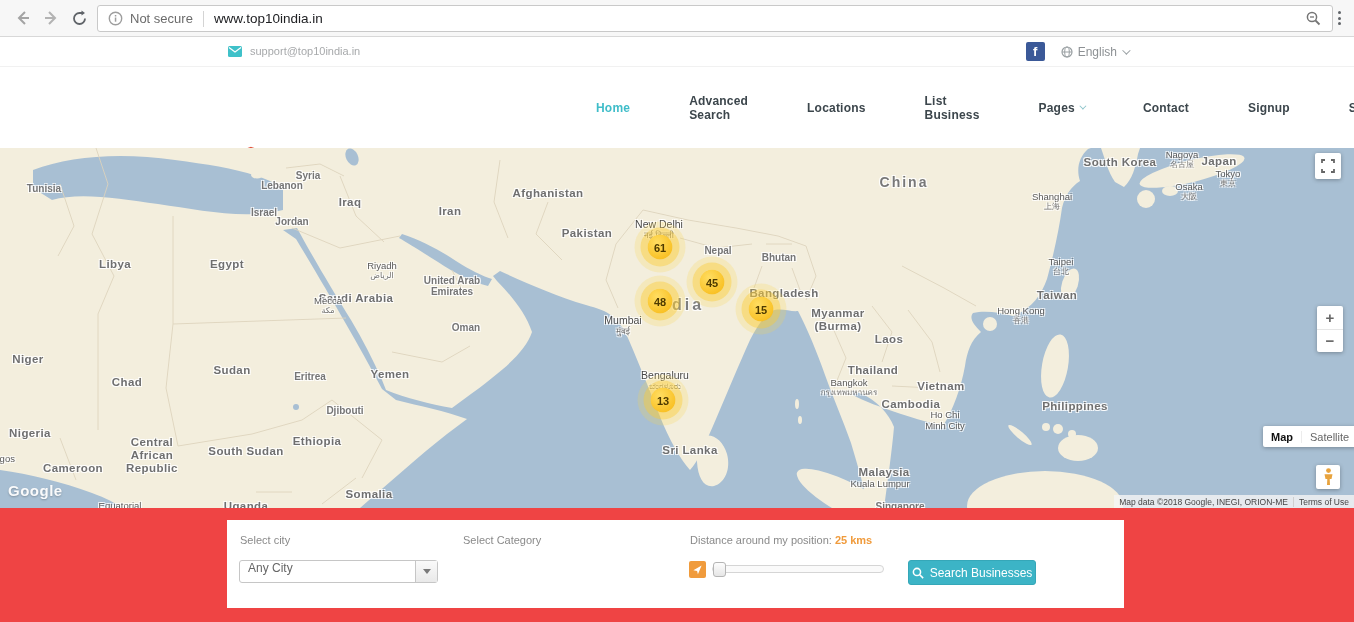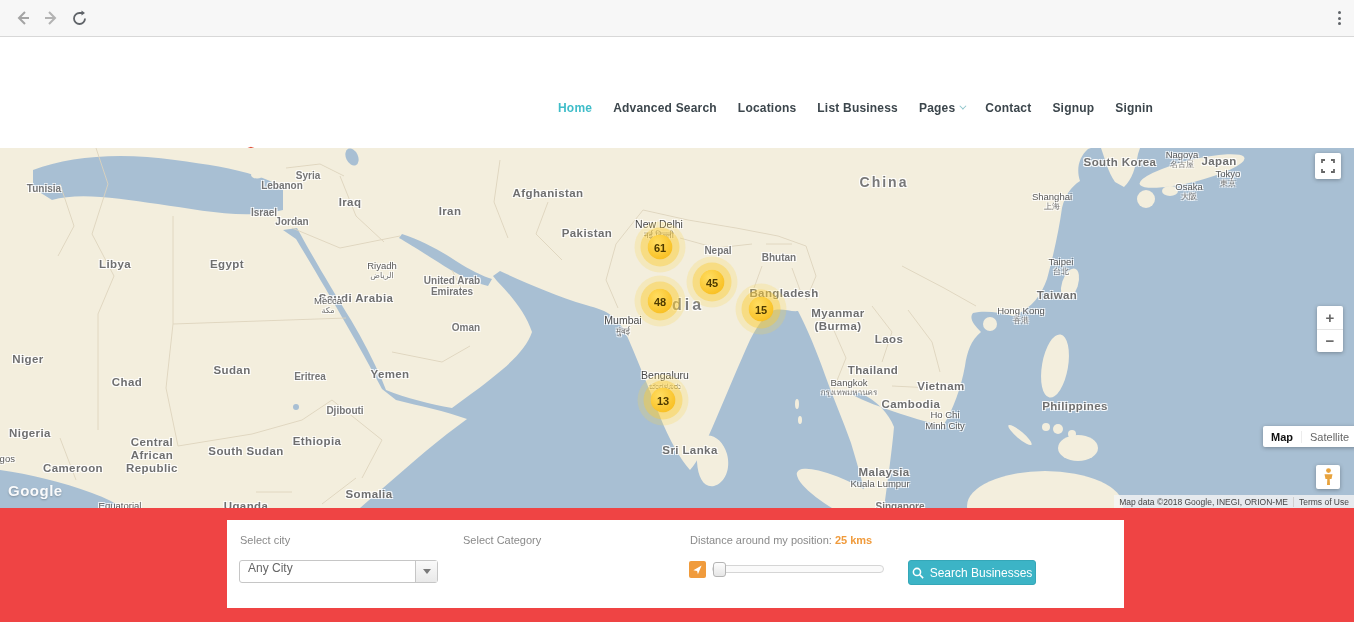--- a/index.html
+++ b/index.html
@@ -25,21 +25,21 @@
   .tb-right { position:absolute; right:226px; top:4px; display:flex; align-items:center; gap:16px; }
   .fb { width:19px; height:19px; background:#3b5998; border-radius:2px; color:#fff; font-size:13px; font-weight:bold; display:flex; align-items:center; justify-content:center; cursor:pointer; }
   .lang { display:flex; align-items:center; gap:5px; cursor:pointer; }
   .lang span { font-size:12px; color:#8d9194; }
   .chev { width:6px; height:6px; border-right:1.5px solid #9aa0a3; border-bottom:1.5px solid #9aa0a3; transform:rotate(45deg) translateY(-2px); display:inline-block; }
 
   
   .header { position:absolute; left:0; top:67px; width:1354px; height:81px; background:#fff; }
   .logo { position:absolute; left:224px; top:79px; cursor:pointer; }
   .mainnav { position:absolute; left:558px; top:0; height:81px; display:flex; align-items:center; gap:21px; }
-  .nav-item { font-size:12px; font-weight:bold; color:#3c464c; letter-spacing:.2px; cursor:pointer; text-decoration:none; display:flex; align-items:center; gap:4px; }
+  .nav-item { font-size:12px; font-weight:bold; color:#3c464c; letter-spacing:.2px; cursor:pointer; text-decoration:none; display:flex; align-items:center; gap:4px;margin-left:38px; }
   .nav-item.active { color:#3fbdc9; }
   .nav-item .chev { border-color:#8bc4ca; width:5px; height:5px; }
 
   
   .map { position:absolute; left:0; top:148px; width:1354px; height:360px; background:#a8bfd3; overflow:hidden; }
   .map svg.geo { position:absolute; left:0; top:0; }
   .mlbl { position:absolute; transform:translate(-50%,-50%); text-align:center; white-space:pre-line; line-height:1.12;
           text-shadow:-1px -1px 0 rgba(255,255,255,.85),1px -1px 0 rgba(255,255,255,.85),-1px 1px 0 rgba(255,255,255,.85),1px 1px 0 rgba(255,255,255,.85); pointer-events:none; }
   .mlbl .sub { font-weight:normal; }
   .cx { font-size:16px; font-weight:bold; color:#7e7e7e; letter-spacing:3px; }
@@ -99,27 +99,67 @@
           <path d="M7 3 L13 9 L7 15" stroke="#b3b3b3" stroke-width="2" fill="none"></path>
           <path d="M3 9 H13" stroke="#b3b3b3" stroke-width="2"></path>
         </svg>
     </div>
     <div class="nav-ico" style="left:68px">
       <svg width="17" height="17" viewBox="0 0 17 17">
           <path d="M14 8.5 A5.5 5.5 0 1 1 8.5 3 L11.5 3" stroke="#5f6368" stroke-width="1.8" fill="none"></path>
           <path d="M10.5 0.5 L14 3 L10.5 5.5 Z" fill="#5f6368"></path>
         </svg>
     </div>
+    <div class="omnibox">
+      <svg width="15" height="15" viewBox="0 0 15 15">
+          <circle cx="7.5" cy="7.5" r="6.2" stroke="#9e9e9e" stroke-width="1.4" fill="none"></circle>
+          <rect x="6.8" y="6.5" width="1.5" height="4.2" fill="#9e9e9e"></rect>
+          <rect x="6.8" y="4" width="1.5" height="1.5" fill="#9e9e9e"></rect>
+        </svg>
+      <span class="omni-sec">Not secure</span>
+      <span class="omni-div"></span>
+      <span class="omni-url">www.top10india.in</span>
+      <span class="omni-zoom">
+        <svg width="17" height="17" viewBox="0 0 17 17">
+            <circle cx="7" cy="7" r="4.6" stroke="#757575" stroke-width="1.5" fill="none"></circle>
+            <line x1="10.5" y1="10.5" x2="14.5" y2="14.5" stroke="#757575" stroke-width="1.8"></line>
+            <line x1="5" y1="7" x2="9" y2="7" stroke="#757575" stroke-width="1.3"></line>
+          </svg>
+      </span>
+    </div>
     <div class="dots">
         <i></i>
         <i></i>
         <i></i>
       </div>
   </div>
 
+  <div class="topbar">
+    <div class="tb-mail">
+      <svg width="14" height="11" viewBox="0 0 14 11">
+          <rect width="14" height="11" rx="1.5" fill="#3fc1c9"></rect>
+          <path d="M1 1.5 L7 6 L13 1.5" stroke="#fff" stroke-width="1.2" fill="none"></path>
+        </svg>
+      <span>support@top10india.in</span>
+    </div>
+    <div class="tb-right">
+      <div class="fb">
+          <span>f</span>
+        </div>
+      <div class="lang">
+        <svg width="12" height="12" viewBox="0 0 12 12">
+            <circle cx="6" cy="6" r="5" stroke="#9aa0a3" stroke-width="1.2" fill="none"></circle>
+            <ellipse cx="6" cy="6" rx="2.3" ry="5" stroke="#9aa0a3" stroke-width="1" fill="none"></ellipse>
+            <line x1="1" y1="6" x2="11" y2="6" stroke="#9aa0a3" stroke-width="1"></line>
+          </svg>
+        <span>English</span>
+        <i class="chev"></i>
+      </div>
+    </div>
+  </div>
 
   <div class="header">
     <div class="logo">
       <svg width="54" height="58" viewBox="0 0 60 64">
         <path d="M30 2 L55 11 V30 Q55 48 30 61 Q5 48 5 30 V11 Z" fill="#fff" stroke="#e0503a" stroke-width="2.6"></path>
         <path d="M23 9 L37 9 L30 19 Z" fill="#7ab648"></path>
         <text x="29" y="34" font-size="13" font-weight="bold" text-anchor="middle" font-family="Liberation Sans, sans-serif"><tspan fill="#d63c2f">10</tspan><tspan fill="#6aaa3c">india</tspan></text>
         <circle cx="46" cy="31" r="2.4" fill="#f59a23"></circle>
         <path d="M3 38 L57 38 L53.5 47 L6.5 47 Z" fill="#d63c2f"></path>
         <path d="M3 38 L0 42 L6.5 47 Z" fill="#a82a20"></path>
@@ -229,21 +269,21 @@
         <div class="mlbl cm" style="left: 350px; top: 54px;"><span>Iraq</span></div>
         <div class="mlbl cm" style="left: 450px; top: 63px;"><span>Iran</span></div>
         <div class="mlbl cm" style="left: 548px; top: 45px;"><span>Afghanistan</span></div>
         <div class="mlbl cm" style="left: 587px; top: 85px;"><span>Pakistan</span></div>
         <div class="mlbl ct" style="left: 659px; top: 82px;"><span>New Delhi</span><div class="sub">नई दिल्ली</div></div>
         <div class="mlbl cs" style="left: 718px; top: 103px;"><span>Nepal</span></div>
         <div class="mlbl cs" style="left: 779px; top: 110px;"><span>Bhutan</span></div>
         <div class="mlbl cm" style="left: 784px; top: 145px;"><span>Bangladesh</span></div>
         <div class="mlbl cm" style="left: 838px; top: 172px;"><span>Myanmar
 (Burma)</span></div>
-        <div class="mlbl cl" style="left: 880px; top: 35px; padding-left: 8px;"><span>China</span></div>
+        <div class="mlbl cl" style="left: 900px; top: 35px; padding-left: 8px;"><span>China</span></div>
         <div class="mlbl cx" style="left: 678px; top: 157px;"><span>India</span></div>
         <div class="mlbl cm" style="left: 1120px; top: 14px;"><span>South Korea</span></div>
         <div class="mlbl cm" style="left: 1219px; top: 13px;"><span>Japan</span></div>
         <div class="mlbl ci" style="left: 1182px; top: 12px;"><span>Nagoya</span><div class="sub">名古屋</div></div>
         <div class="mlbl ci" style="left: 1228px; top: 31px;"><span>Tokyo</span><div class="sub">東京</div></div>
         <div class="mlbl ci" style="left: 1189px; top: 44px;"><span>Osaka</span><div class="sub">大阪</div></div>
         <div class="mlbl ci" style="left: 1052px; top: 54px;"><span>Shanghai</span><div class="sub">上海</div></div>
         <div class="mlbl ci" style="left: 1061px; top: 119px;"><span>Taipei</span><div class="sub">台北</div></div>
         <div class="mlbl cm" style="left: 1057px; top: 147px;"><span>Taiwan</span></div>
         <div class="mlbl ci" style="left: 1021px; top: 168px;"><span>Hong Kong</span><div class="sub">香港</div></div>

